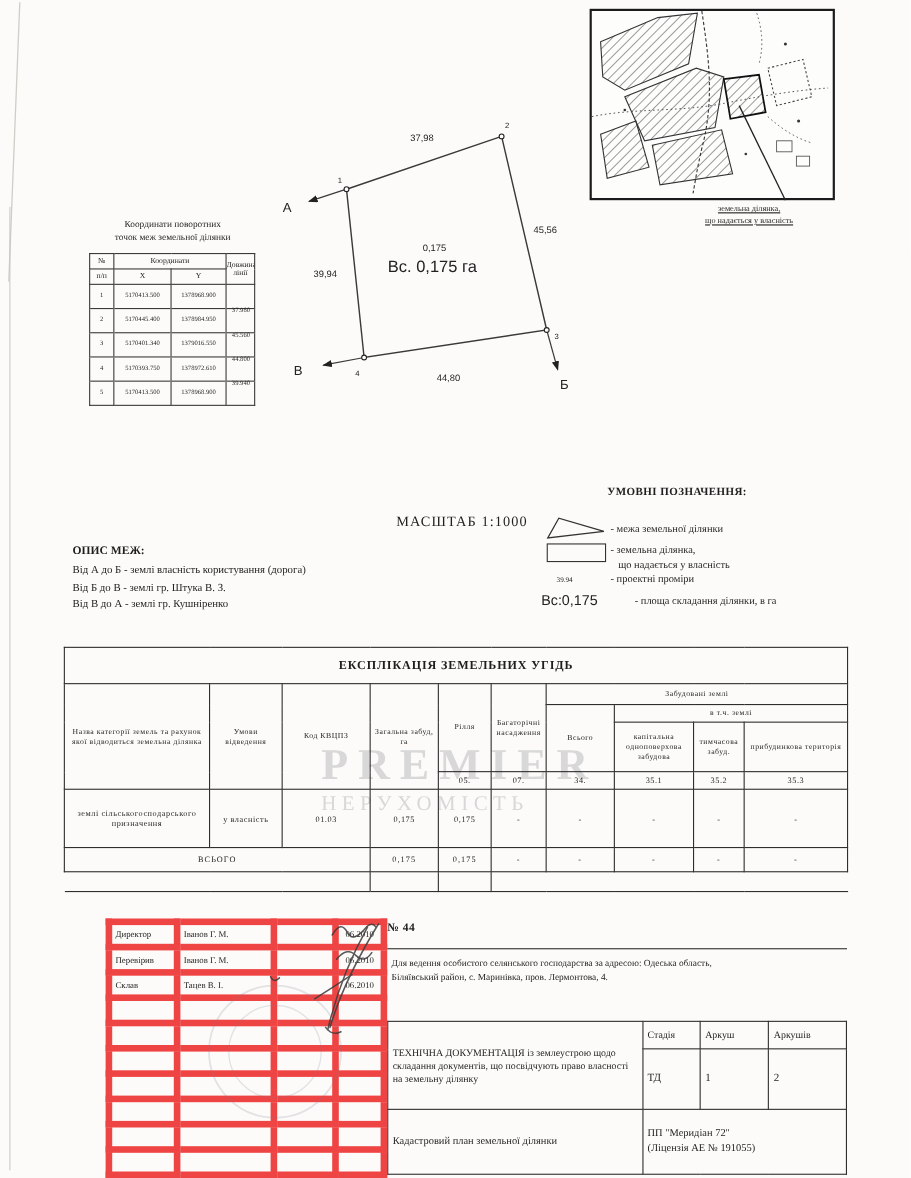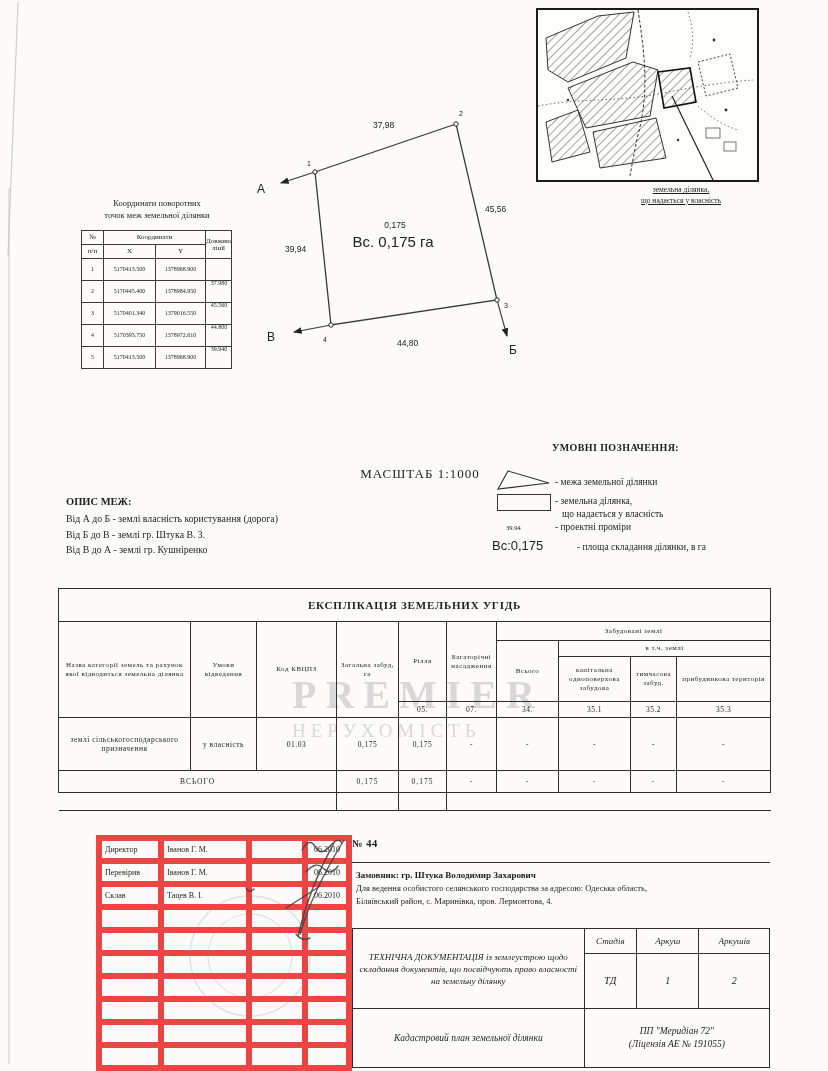--- a/index.html
+++ b/index.html
@@ -66,21 +66,21 @@
   table.stab td{border:6px solid #ef4444;font-size:8px;height:17px;padding:0 3px;overflow:hidden;white-space:nowrap;}
   table.stab td.sdate{text-align:center;}
 
   
   .order-no{left:352px;top:838px;width:418px;text-align:left;font-size:10.5px;font-weight:bold;letter-spacing:.5px;}
   .order-rule{left:352px;top:862px;width:418px;border-top:1.6px solid #2e2e2e;height:0;}
   .customer{left:356px;top:869px;width:412px;font-size:8.5px;line-height:13px;}
   .customer .c1{font-weight:bold;font-size:9px;}
 
   table.ttab{position:absolute;left:352px;top:928px;width:418px;border-collapse:collapse;table-layout:fixed;}
-  table.ttab td{border:1.4px solid #2e2e2e;text-align:center;vertical-align:middle;font-size:9px;line-height:12px;padding:2px 4px;font-style:italic;}
+  table.ttab td{border:1.4px solid #2e2e2e;text-align:left;vertical-align:middle;font-size:9px;line-height:12px;padding:2px 4px;}
   table.ttab tr.tr1 td{height:20px;}
   table.ttab tr.tr2 td{height:50px;font-size:10px;}
   table.ttab tr.tr3 td{height:54px;font-size:9.5px;line-height:13px;}
   .ttitle{font-size:9px;line-height:12px;}
 
   
   .overlay{left:0;top:0;z-index:5;pointer-events:none;}
 </style>
 </head>
 <body>
@@ -379,21 +379,20 @@
           <td></td>
           <td></td>
           <td></td>
         </tr>
   </tbody>
     </table>
 
   <div class="abs order-no">№ 44</div>
   <div class="abs order-rule"></div>
   <div class="abs customer">
-    <div class="c1">Замовник: гр. Штука Володимир Захарович</div>
     <div>Для ведення особистого селянського господарства за адресою: Одеська область,</div>
     <div>Біляївський район, с. Маринівка, пров. Лермонтова, 4.</div>
   </div>
 
   <table class="ttab">
     <colgroup>
         <col style="width:230px">
         <col style="width:52px">
         <col style="width:62px">
         <col style="width:70px">

